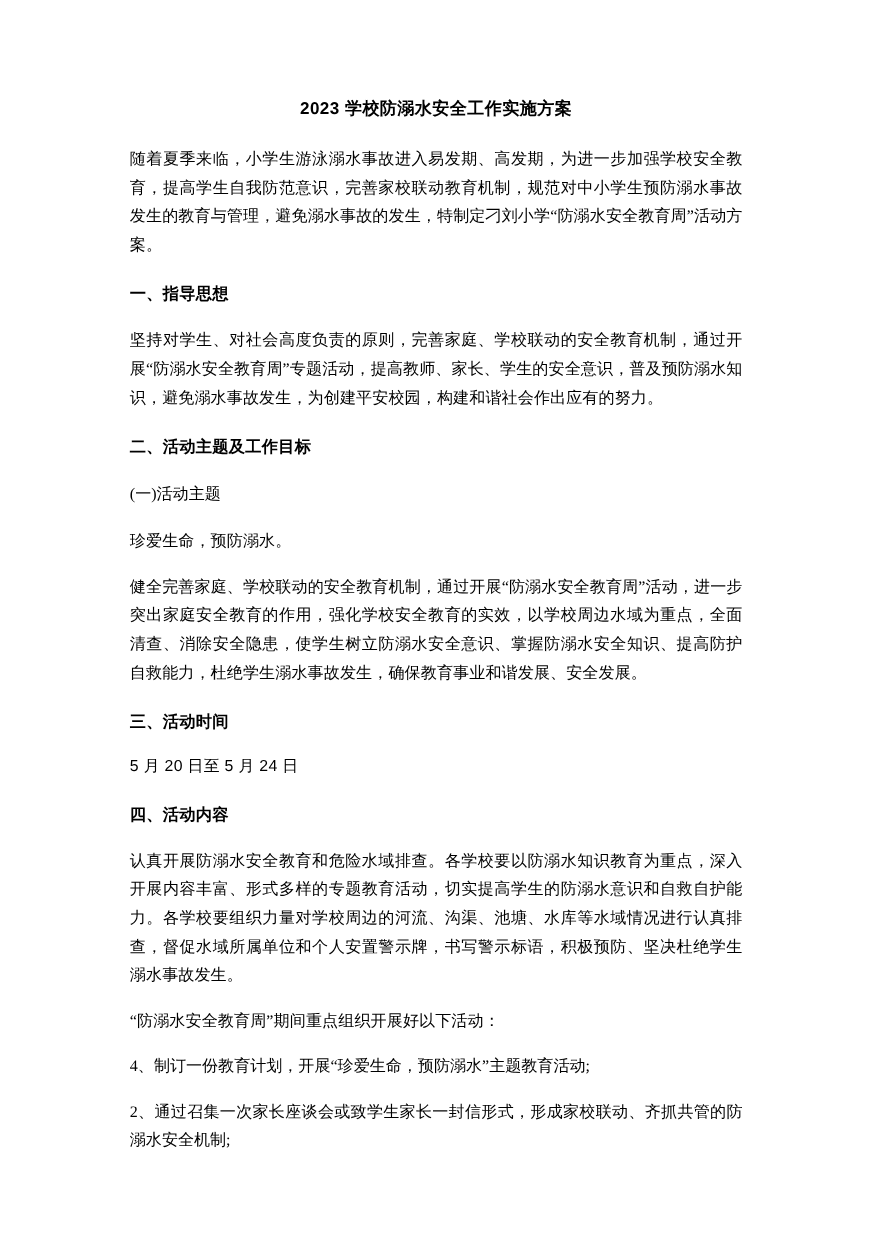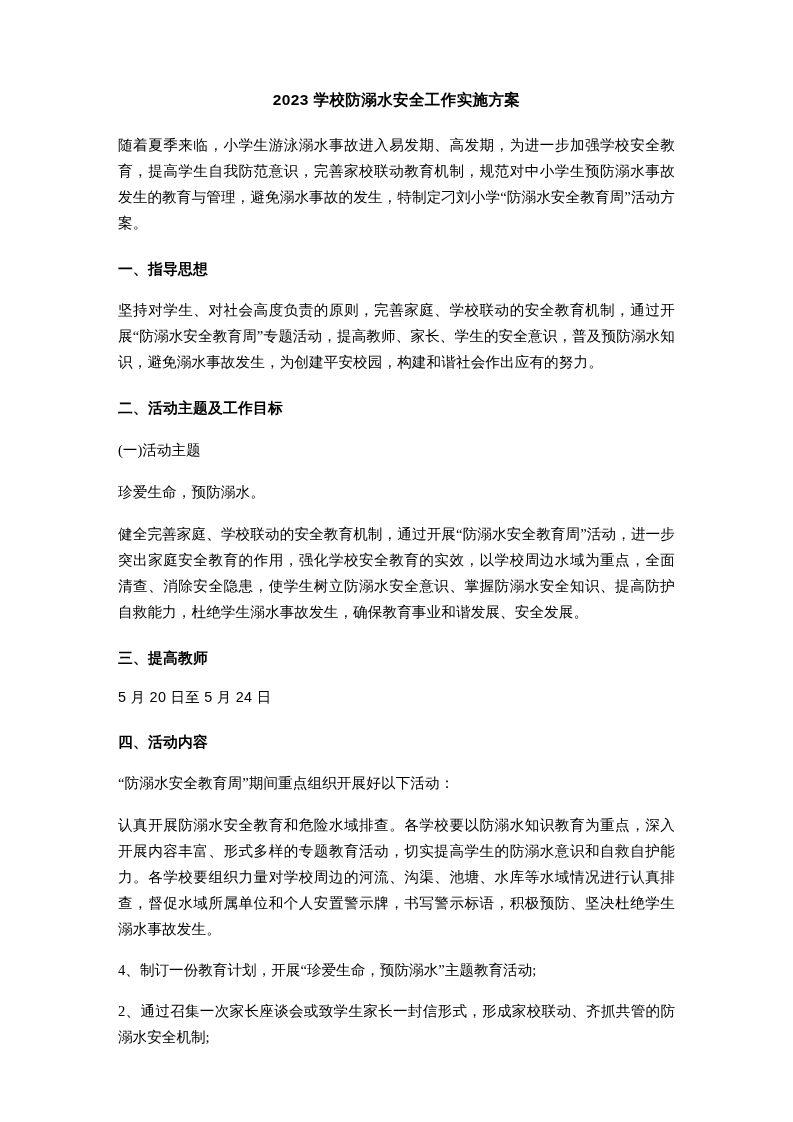--- a/index.html
+++ b/index.html
@@ -32,21 +32,21 @@
   }
   .para {
     font-size: 14.6px;
     line-height: 1.78;
     margin: 16px 0 15px 0;
     text-align: justify;
     text-justify: inter-ideograph;
     letter-spacing: 0.1px;
   }
   .heading {
-    font-family: Liberation Serif, serif;
+    font-family: Liberation Mono, monospace;
     font-weight: bold;
     font-size: 14.8px;
     line-height: 1.7;
     margin: 20px 0 14px 0;
     letter-spacing: 0.2px;
   }
   .subhead {
     font-size: 14.6px;
     line-height: 1.78;
     margin: 17px 0 15px 0;
@@ -76,22 +76,22 @@
   <p class="para">随着夏季来临，小学生游泳溺水事故进入易发期、高发期，为进一步加强学校安全教育，提高学生自我防范意识，完善家校联动教育机制，规范对中小学生预防溺水事故发生的教育与管理，避免溺水事故的发生，特制定刁刘小学“防溺水安全教育周”活动方案。</p>
 
   <h2 class="heading">一、指导思想</h2>
   <p class="para">坚持对学生、对社会高度负责的原则，完善家庭、学校联动的安全教育机制，通过开展“防溺水安全教育周”专题活动，提高教师、家长、学生的安全意识，普及预防溺水知识，避免溺水事故发生，为创建平安校园，构建和谐社会作出应有的努力。</p>
 
   <h2 class="heading">二、活动主题及工作目标</h2>
   <p class="subhead">(一)活动主题</p>
   <p class="para">珍爱生命，预防溺水。</p>
   <p class="para">健全完善家庭、学校联动的安全教育机制，通过开展“防溺水安全教育周”活动，进一步突出家庭安全教育的作用，强化学校安全教育的实效，以学校周边水域为重点，全面清查、消除安全隐患，使学生树立防溺水安全意识、掌握防溺水安全知识、提高防护自救能力，杜绝学生溺水事故发生，确保教育事业和谐发展、安全发展。</p>
 
-  <h2 class="heading">三、提高教师</h2>
+  <h2 class="heading">三、活动时间</h2>
   <p class="dateline">5 月 20 日至 5 月 24 日</p>
 
   <h2 class="heading">四、活动内容</h2>
+  <p class="para">认真开展防溺水安全教育和危险水域排查。各学校要以防溺水知识教育为重点，深入开展内容丰富、形式多样的专题教育活动，切实提高学生的防溺水意识和自救自护能力。各学校要组织力量对学校周边的河流、沟渠、池塘、水库等水域情况进行认真排查，督促水域所属单位和个人安置警示牌，书写警示标语，积极预防、坚决杜绝学生溺水事故发生。</p>
   <p class="para">“防溺水安全教育周”期间重点组织开展好以下活动：</p>
-  <p class="para">认真开展防溺水安全教育和危险水域排查。各学校要以防溺水知识教育为重点，深入开展内容丰富、形式多样的专题教育活动，切实提高学生的防溺水意识和自救自护能力。各学校要组织力量对学校周边的河流、沟渠、池塘、水库等水域情况进行认真排查，督促水域所属单位和个人安置警示牌，书写警示标语，积极预防、坚决杜绝学生溺水事故发生。</p>
   <p class="list-item">4、制订一份教育计划，开展“珍爱生命，预防溺水”主题教育活动;</p>
   <p class="list-item">2、通过召集一次家长座谈会或致学生家长一封信形式，形成家校联动、齐抓共管的防溺水安全机制;</p>
 
 </div>
 
 </body></html>

